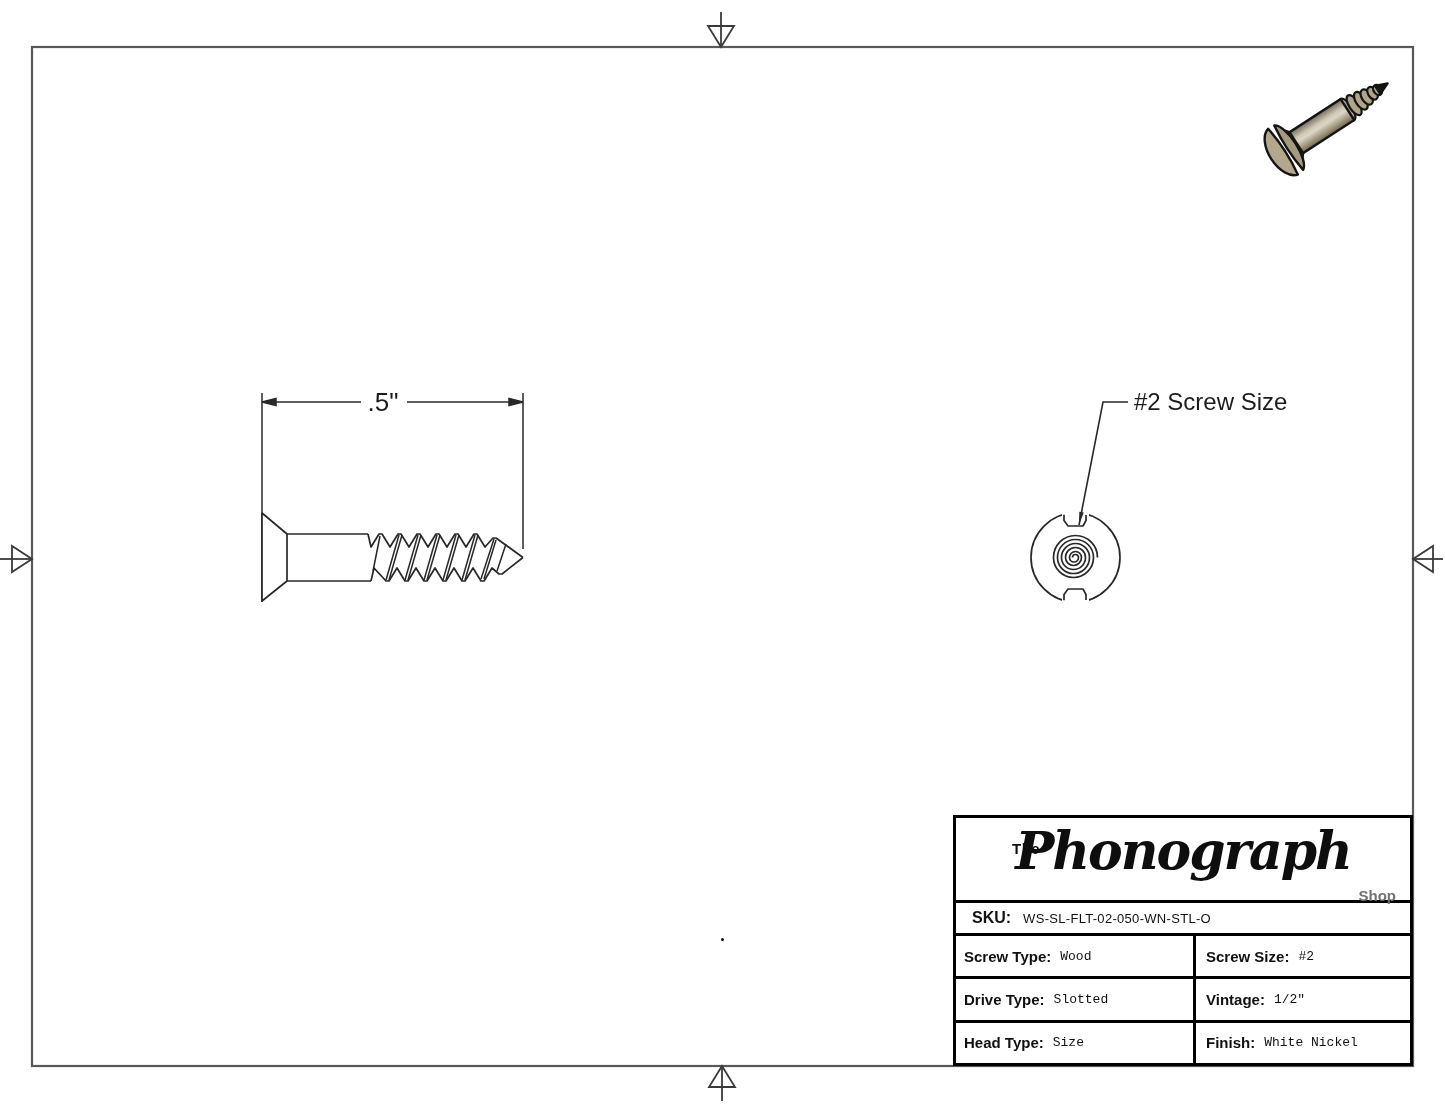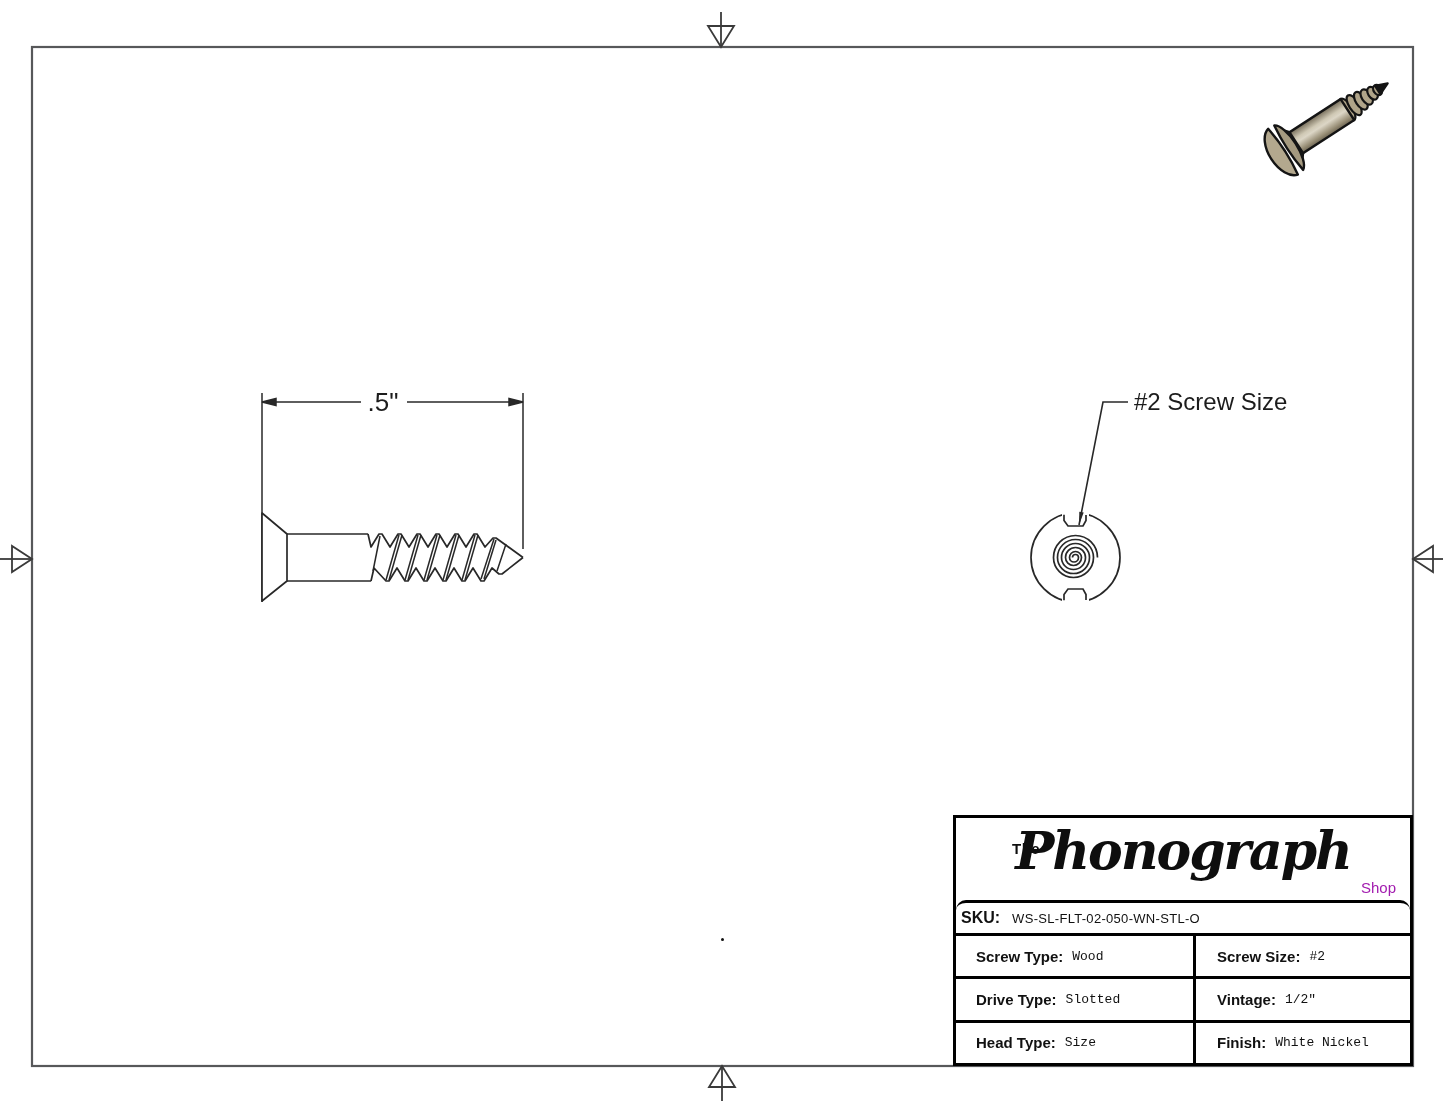--- a/index.html
+++ b/index.html
@@ -26,34 +26,34 @@
     font-size: 15px; font-weight: 700; letter-spacing: 0.5px; color: #0e0e0e;
   }
   .tb-logo .logo-name {
     position: absolute; left: 50%; top: 7px; transform: translateX(-50%);
     font-family: "DejaVu Serif", serif; font-weight: 700;
     font-size: 52px; line-height: 1; letter-spacing: -2px; color: #0e0e0e;
     white-space: nowrap;
     font-style: italic;
   }
   .tb-logo .logo-shop {
-    position: absolute; right: 14px; top: 61px;
-    font-size: 15px; color: #a21caf;
+    position: absolute; right: 14px; top: 69px;
+    font-size: 15px; color: #737373; font-weight: bold;
   }
   .tb-row { border-top: 3px solid #000; display: flex; align-items: stretch; }
-  .tb-sku { height: 33px; flex: none; align-items: center; padding-left: 5px; border-radius: 10px; }
+  .tb-sku { height: 33px; flex: none; align-items: center; padding-left: 16px; }
   .tb-sku .lbl { font-size: 16px; font-weight: 700; }
   .tb-sku .val { font-size: 13px; margin-left: 12px; letter-spacing: 0.3px; }
   .tb-spec-row { flex: 1; }
   .tb-cell {
-    display: flex; align-items: center; padding-left: 20px;
+    display: flex; align-items: center; padding-left: 8px;
     overflow: hidden; white-space: nowrap;
   }
   .tb-cell-l { width: 237px; flex: none; }
-  .tb-cell-r { flex: 1; border-left: 3px solid #000; padding-left: 21px; }
+  .tb-cell-r { flex: 1; border-left: 3px solid #000; padding-left: 10px; }
   .tb-cell .lbl { font-size: 15px; font-weight: 700; }
   .tb-cell .val { font-size: 13px; margin-left: 9px; font-family: Liberation Mono, monospace; }
 
   .stray-dot {
     left: 721px; top: 938px; width: 3px; height: 3px;
     background: #111; border-radius: 50%;
   }
 
   svg text { font-family: "Liberation Sans", sans-serif; }
 </style>

